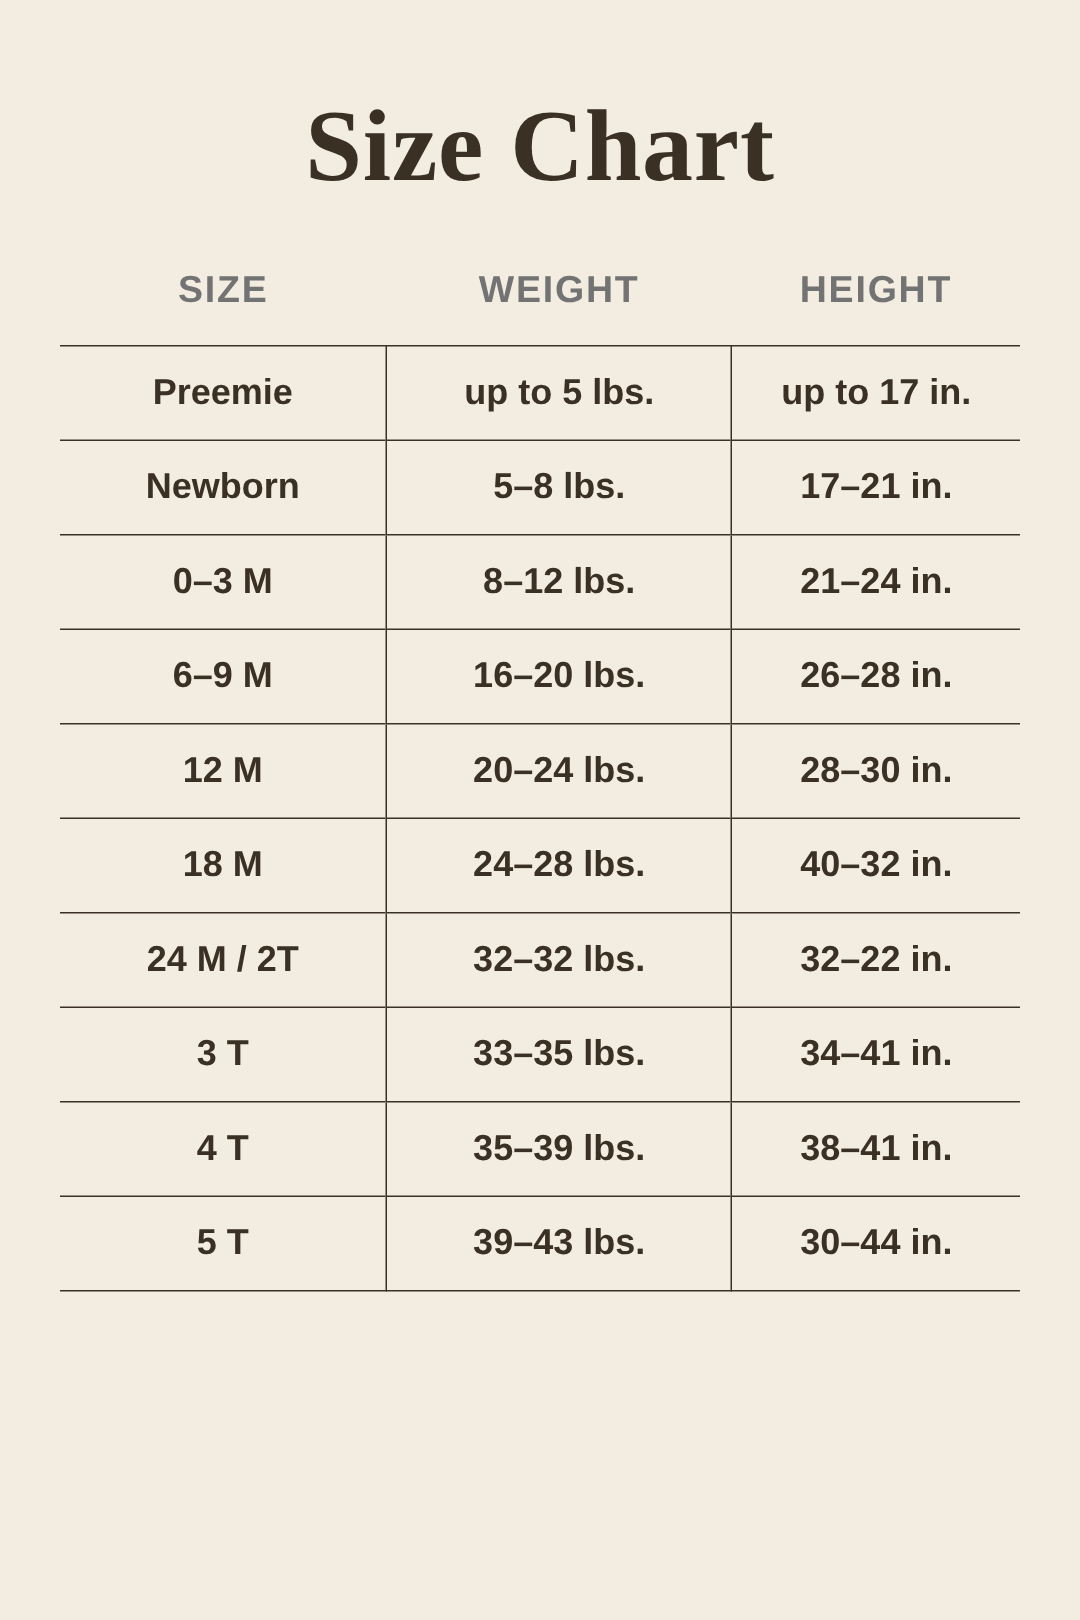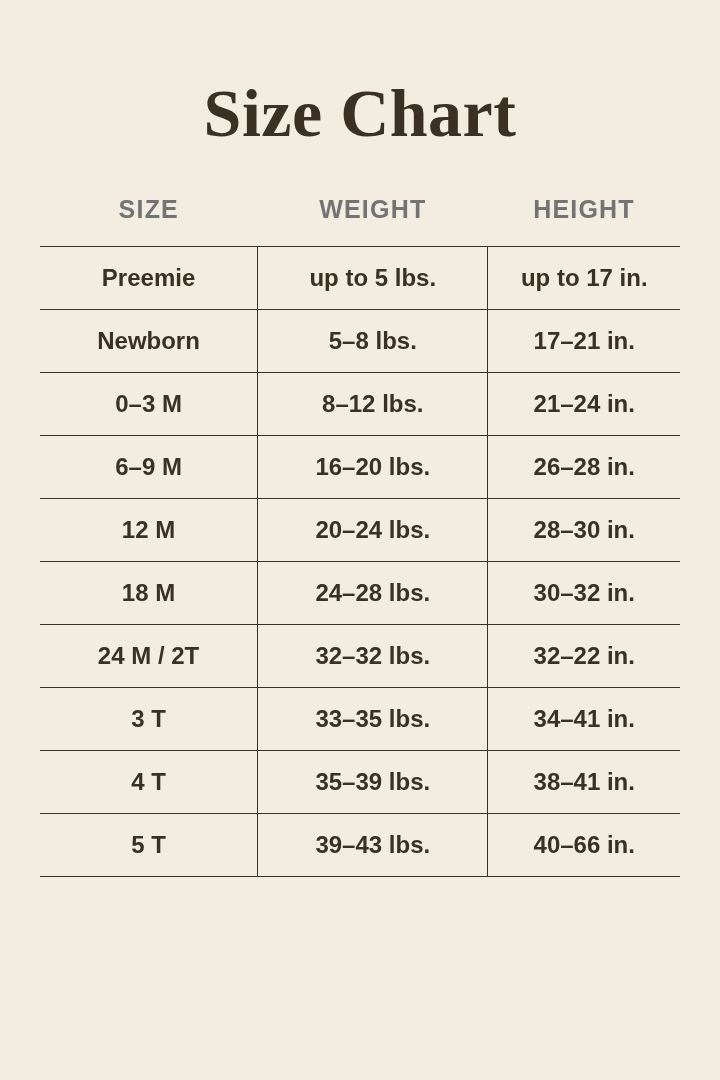--- a/index.html
+++ b/index.html
@@ -12,21 +12,21 @@
     background: #f2ece1;
     font-family: "Liberation Sans", sans-serif;
     color: #3b2f23;
     overflow: hidden;
   }
   .page {
     width: 720px;
     height: 1080px;
     position: relative;
     box-sizing: border-box;
-    padding: 16px 40px;
+    padding: 0 40px;
     background: #f2ece1;
   }
   .title {
     text-align: center;
     font-family: "Liberation Serif", serif;
     font-weight: bold;
     font-size: 68px;
     letter-spacing: 0.5px;
     color: #3b3024;
     margin: 0;
@@ -111,38 +111,38 @@
         <td>26–28 in.</td>
       </tr>
       <tr>
         <td>12 M</td>
         <td>20–24 lbs.</td>
         <td>28–30 in.</td>
       </tr>
       <tr>
         <td>18 M</td>
         <td>24–28 lbs.</td>
-        <td>30–32 in.</td>
+        <td>40–32 in.</td>
       </tr>
       <tr>
         <td>24 M / 2T</td>
         <td>32–32 lbs.</td>
         <td>32–22 in.</td>
       </tr>
       <tr>
         <td>3 T</td>
         <td>33–35 lbs.</td>
         <td>34–41 in.</td>
       </tr>
       <tr>
         <td>4 T</td>
         <td>35–39 lbs.</td>
         <td>38–41 in.</td>
       </tr>
       <tr>
         <td>5 T</td>
         <td>39–43 lbs.</td>
-        <td>40–66 in.</td>
+        <td>30–44 in.</td>
       </tr>
     </tbody>
   </table>
 
 </div>
 
 </body></html>

